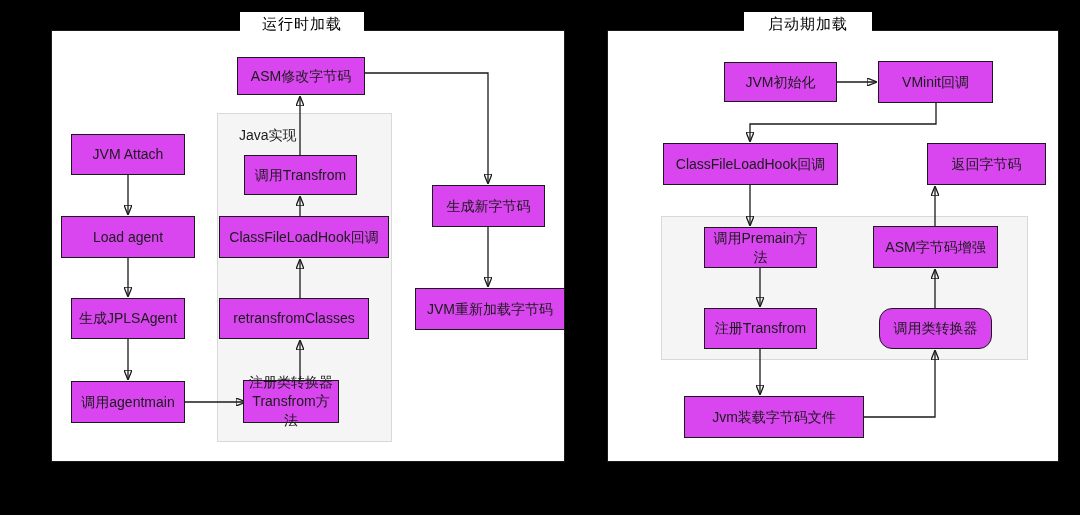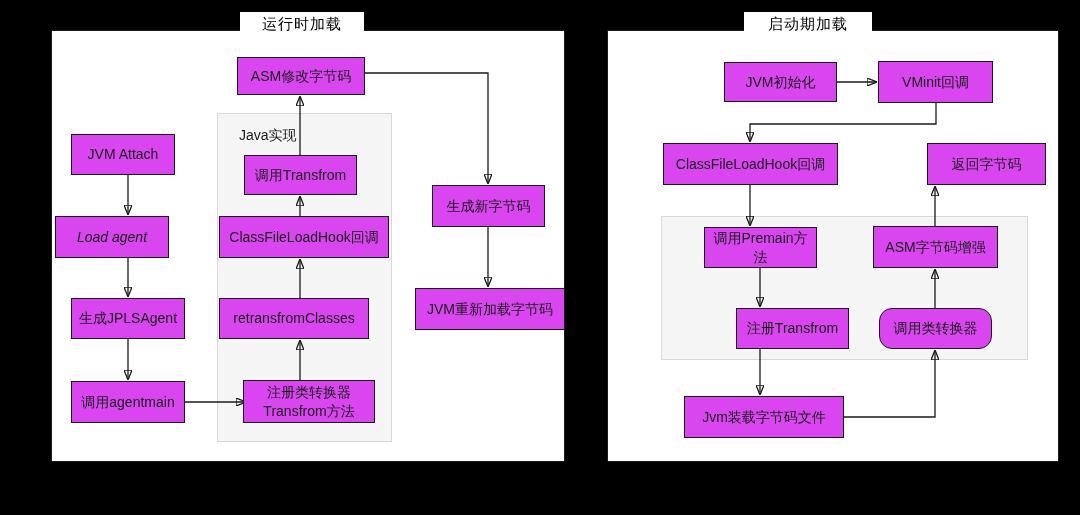--- a/index.html
+++ b/index.html
@@ -68,34 +68,34 @@
     <path d="M936,103 L936,124 L750,124 L750,141" marker-end="url(#arrow)"></path>
     <path d="M750,185 L750,225" marker-end="url(#arrow)"></path>
     <path d="M760,268 L760,306" marker-end="url(#arrow)"></path>
     <path d="M760,349 L760,394" marker-end="url(#arrow)"></path>
     <path d="M832,417 L935,417 L935,351" marker-end="url(#arrow)"></path>
     <path d="M935,308 L935,270" marker-end="url(#arrow)"></path>
     <path d="M935,226 L935,187" marker-end="url(#arrow)"></path>
   </svg>
 
   <div class="node" style="left:237px;top:57px;width:128px;height:38px;">ASM修改字节码</div>
-  <div class="node" style="left:71px;top:134px;width:104px;height:41px;">JVM Attach</div>
-  <div class="node" style="left:55px;top:216px;width:114px;height:42px;font-style:italic;">Load agent</div>
+  <div class="node" style="left:71px;top:134px;width:114px;height:41px;">JVM Attach</div>
+  <div class="node" style="left:61px;top:216px;width:134px;height:42px;">Load agent</div>
   <div class="node" style="left:71px;top:298px;width:114px;height:41px;">生成JPLSAgent</div>
   <div class="node" style="left:71px;top:381px;width:114px;height:42px;">调用agentmain</div>
   <div class="node" style="left:244px;top:155px;width:113px;height:40px;">调用Transfrom</div>
   <div class="node" style="left:219px;top:216px;width:170px;height:42px;">ClassFileLoadHook回调</div>
   <div class="node" style="left:219px;top:298px;width:150px;height:41px;text-align:right;">retransfromClasses</div>
-  <div class="node wrap" style="left:243px;top:380px;width:132px;height:43px;">注册类转换器Transfrom方法</div>
+  <div class="node wrap" style="left:243px;top:380px;width:96px;height:43px;">注册类转换器Transfrom方法</div>
   <div class="node" style="left:432px;top:185px;width:113px;height:42px;">生成新字节码</div>
   <div class="node" style="left:415px;top:288px;width:150px;height:42px;">JVM重新加载字节码</div>
 
   <div class="node" style="left:704px;top:62px;width:113px;height:40px;margin-left:20px;">JVM初始化</div>
   <div class="node" style="left:878px;top:61px;width:115px;height:42px;">VMinit回调</div>
   <div class="node" style="left:663px;top:143px;width:175px;height:42px;">ClassFileLoadHook回调</div>
   <div class="node" style="left:927px;top:143px;width:119px;height:42px;">返回字节码</div>
   <div class="node wrap" style="left:704px;top:227px;width:113px;height:41px;">调用Premain方法</div>
   <div class="node" style="left:873px;top:226px;width:125px;height:42px;">ASM字节码增强</div>
-  <div class="node" style="left:704px;top:308px;width:113px;height:41px;margin-left:32px;">注册Transfrom</div>
+  <div class="node" style="left:704px;top:308px;width:113px;height:41px;">注册Transfrom</div>
   <div class="node" style="left:879px;top:308px;width:113px;height:41px;border-radius:13px;">调用类转换器</div>
-  <div class="node" style="left:684px;top:396px;width:160px;height:42px;">Jvm装载字节码文件</div>
+  <div class="node" style="left:684px;top:396px;width:180px;height:42px;">Jvm装载字节码文件</div>
 
 </div>
 
 </body></html>

